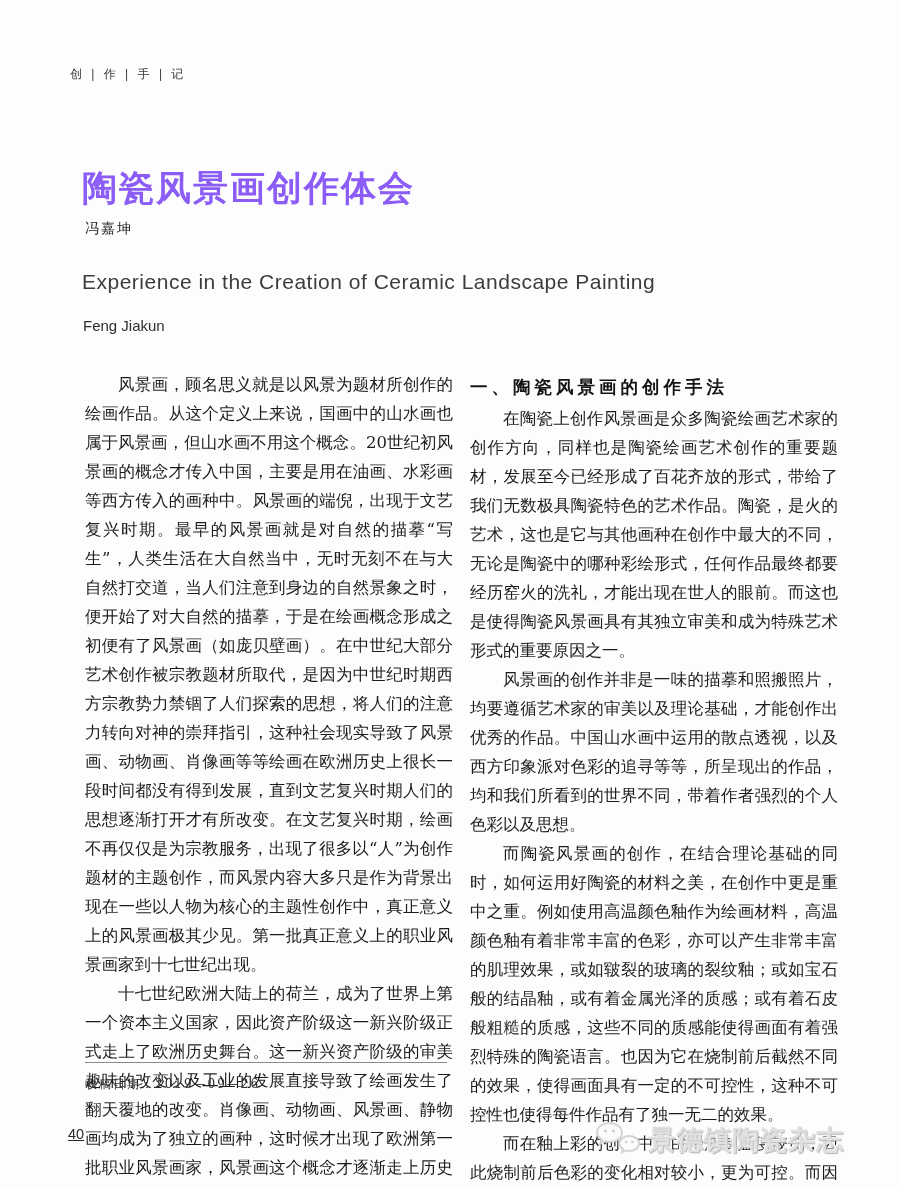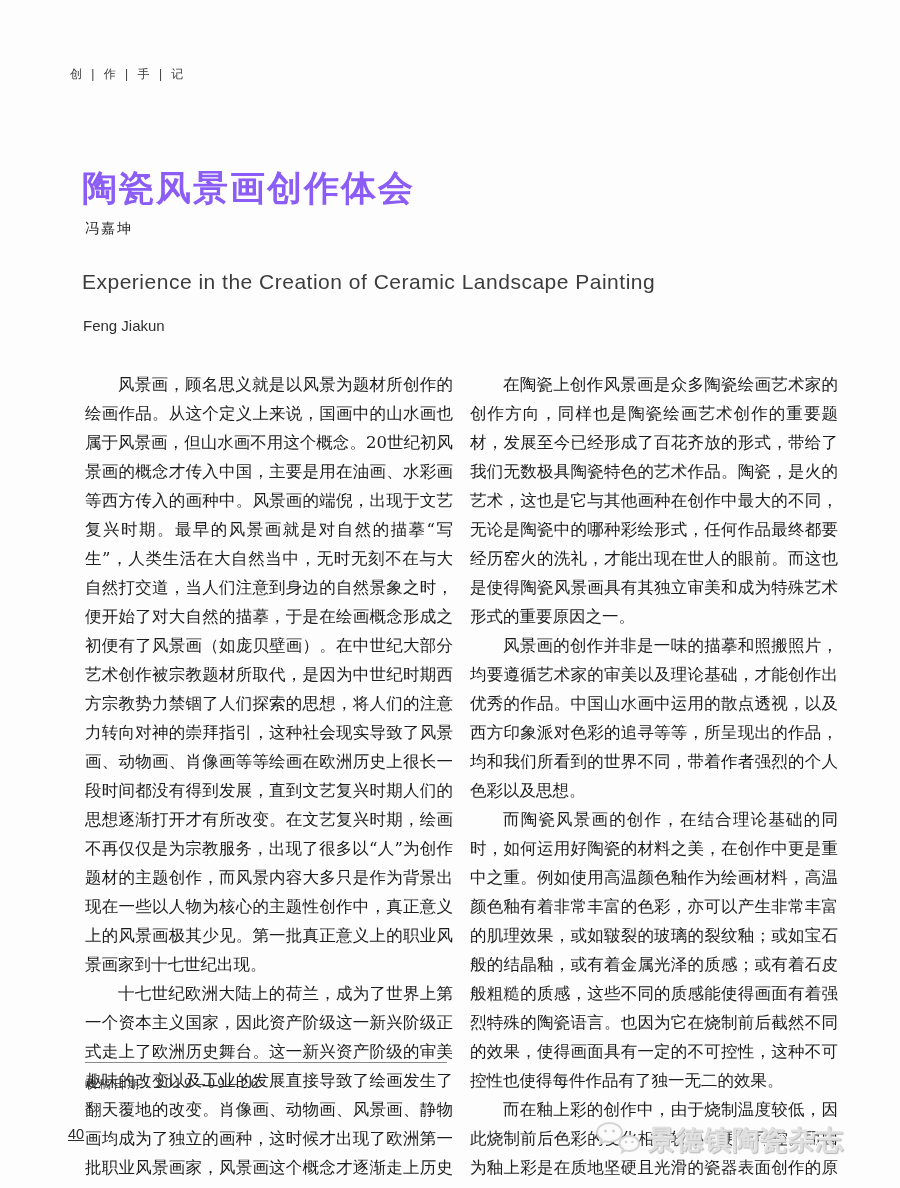--- a/index.html
+++ b/index.html
@@ -91,20 +91,21 @@
 <div class="en-title">Experience in the Creation of Ceramic Landscape Painting</div>
 
 <div class="en-author">Feng Jiakun</div>
 
 <div class="columns">
   <div class="col">
     <p>风景画，顾名思义就是以风景为题材所创作的绘画作品。从这个定义上来说，国画中的山水画也属于风景画，但山水画不用这个概念。20世纪初风景画的概念才传入中国，主要是用在油画、水彩画等西方传入的画种中。风景画的端倪，出现于文艺复兴时期。最早的风景画就是对自然的描摹“写生”，人类生活在大自然当中，无时无刻不在与大自然打交道，当人们注意到身边的自然景象之时，便开始了对大自然的描摹，于是在绘画概念形成之初便有了风景画（如庞贝壁画）。在中世纪大部分艺术创作被宗教题材所取代，是因为中世纪时期西方宗教势力禁锢了人们探索的思想，将人们的注意力转向对神的崇拜指引，这种社会现实导致了风景画、动物画、肖像画等等绘画在欧洲历史上很长一段时间都没有得到发展，直到文艺复兴时期人们的思想逐渐打开才有所改变。在文艺复兴时期，绘画不再仅仅是为宗教服务，出现了很多以“人”为创作题材的主题创作，而风景内容大多只是作为背景出现在一些以人物为核心的主题性创作中，真正意义上的风景画极其少见。第一批真正意义上的职业风景画家到十七世纪出现。</p>
     <p>十七世纪欧洲大陆上的荷兰，成为了世界上第一个资本主义国家，因此资产阶级这一新兴阶级正式走上了欧洲历史舞台。这一新兴资产阶级的审美趣味的改变以及工业的发展直接导致了绘画发生了翻天覆地的改变。肖像画、动物画、风景画、静物画均成为了独立的画种，这时候才出现了欧洲第一批职业风景画家，风景画这个概念才逐渐走上历史舞台。时至今日，风景画的发展依然蓬勃，从浪漫主义、新古典主义，到打开当代艺术大门的印象派，风景画已经在艺术史上形成了极大的影响，同时也是陶瓷艺</p>
   </div>
   <div class="col">
+    <div class="section-heading">一、陶瓷风景画的创作手法</div>
     <p>在陶瓷上创作风景画是众多陶瓷绘画艺术家的创作方向，同样也是陶瓷绘画艺术创作的重要题材，发展至今已经形成了百花齐放的形式，带给了我们无数极具陶瓷特色的艺术作品。陶瓷，是火的艺术，这也是它与其他画种在创作中最大的不同，无论是陶瓷中的哪种彩绘形式，任何作品最终都要经历窑火的洗礼，才能出现在世人的眼前。而这也是使得陶瓷风景画具有其独立审美和成为特殊艺术形式的重要原因之一。</p>
     <p>风景画的创作并非是一味的描摹和照搬照片，均要遵循艺术家的审美以及理论基础，才能创作出优秀的作品。中国山水画中运用的散点透视，以及西方印象派对色彩的追寻等等，所呈现出的作品，均和我们所看到的世界不同，带着作者强烈的个人色彩以及思想。</p>
     <p>而陶瓷风景画的创作，在结合理论基础的同时，如何运用好陶瓷的材料之美，在创作中更是重中之重。例如使用高温颜色釉作为绘画材料，高温颜色釉有着非常丰富的色彩，亦可以产生非常丰富的肌理效果，或如皲裂的玻璃的裂纹釉；或如宝石般的结晶釉，或有着金属光泽的质感；或有着石皮般粗糙的质感，这些不同的质感能使得画面有着强烈特殊的陶瓷语言。也因为它在烧制前后截然不同的效果，使得画面具有一定的不可控性，这种不可控性也使得每件作品有了独一无二的效果。</p>
     <p>而在釉上彩的创作中，由于烧制温度较低，因此烧制前后色彩的变化相对较小，更为可控。而因为釉上彩是在质地坚硬且光滑的瓷器表面创作的原因，又形成自成一派的创作手法，以及独树一帜的风格。釉上彩风景画的创作</p>
   </div>
 </div>
 
 <div class="footnote">收稿日期：2019—09—26</div>
 
 <div class="page-number">40</div>

